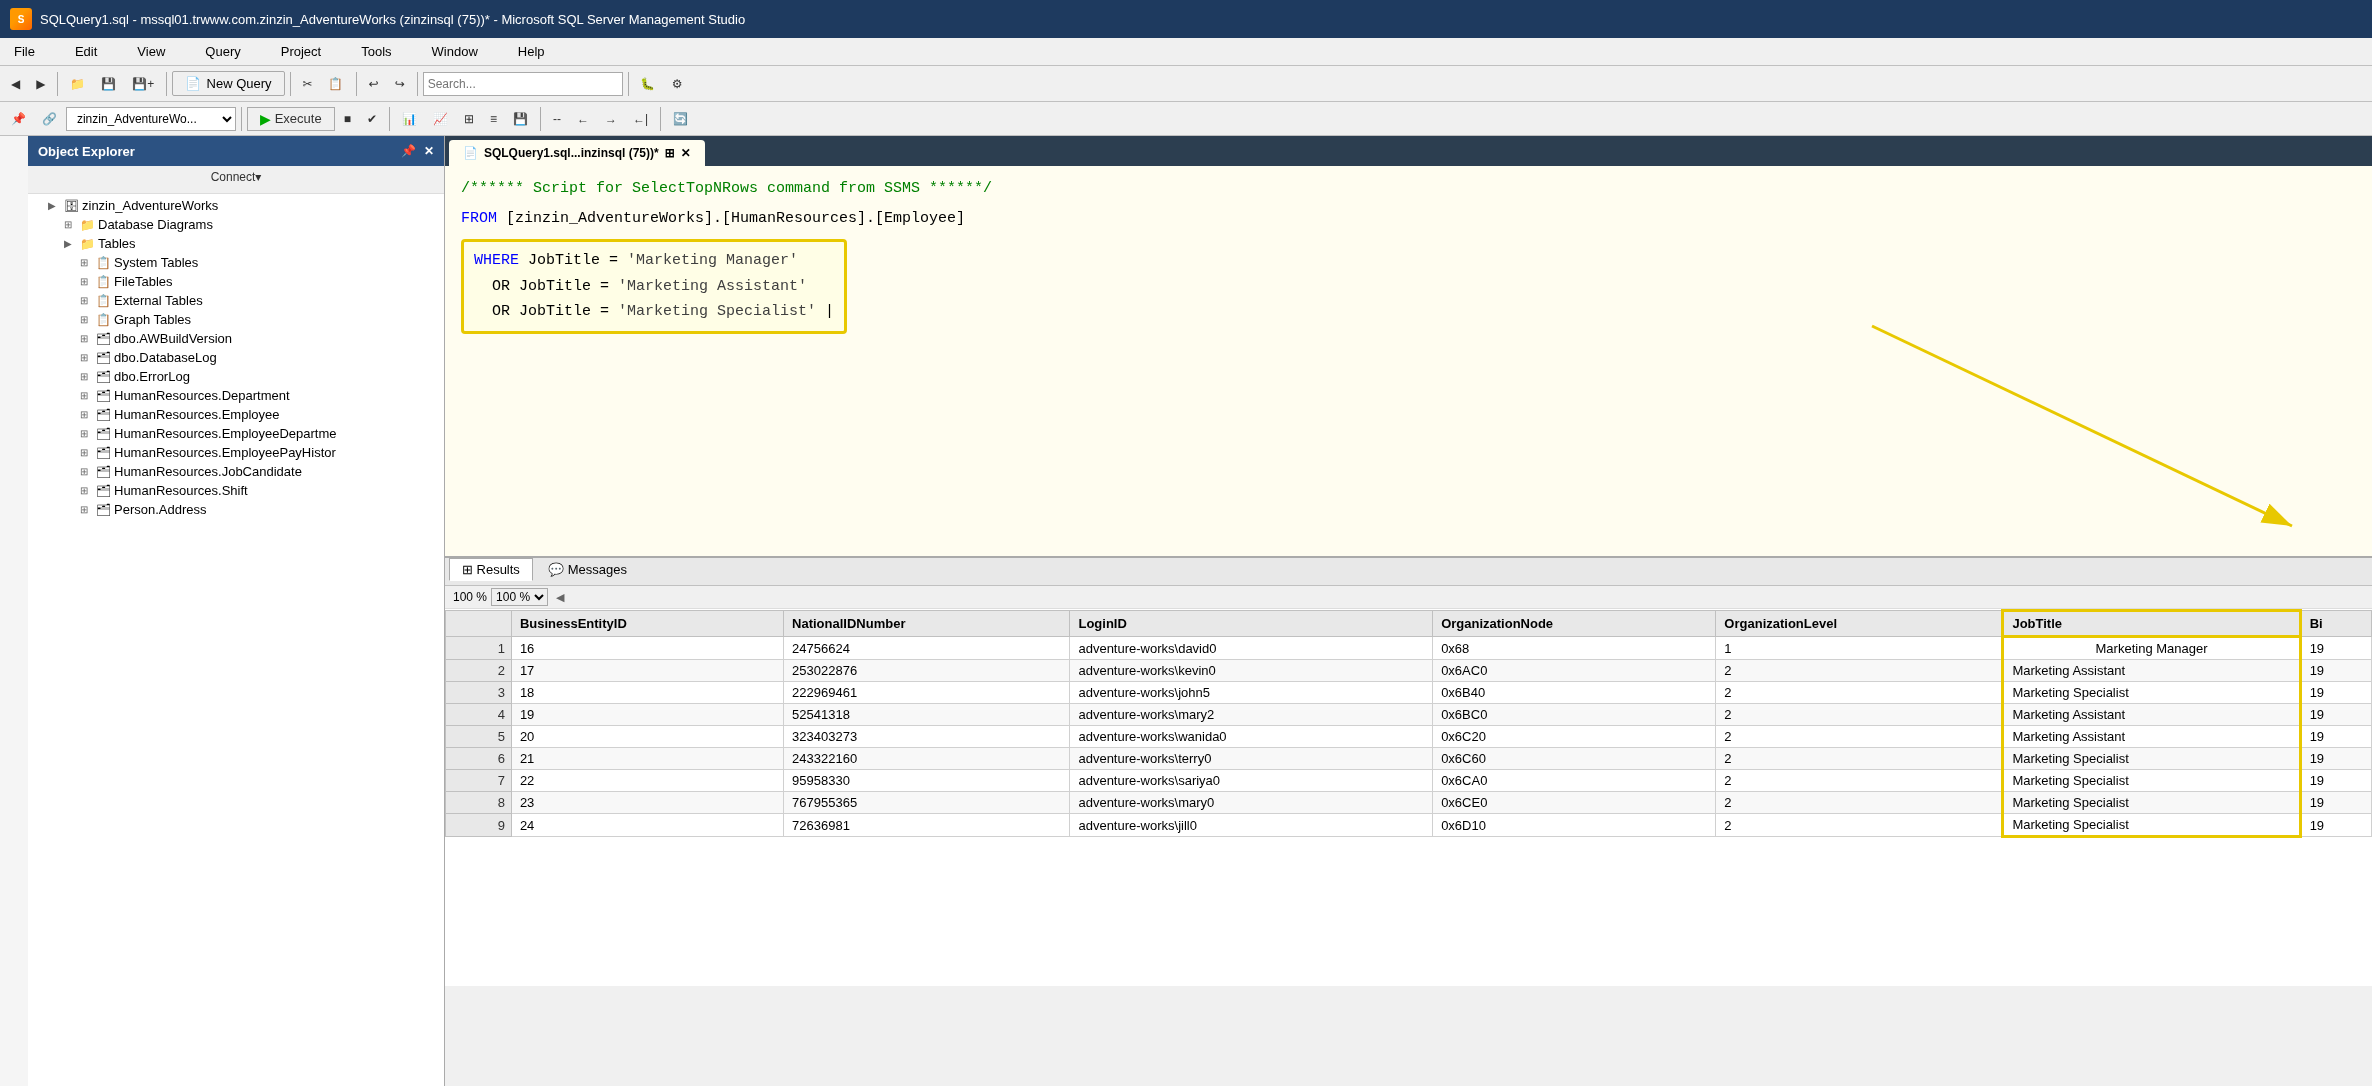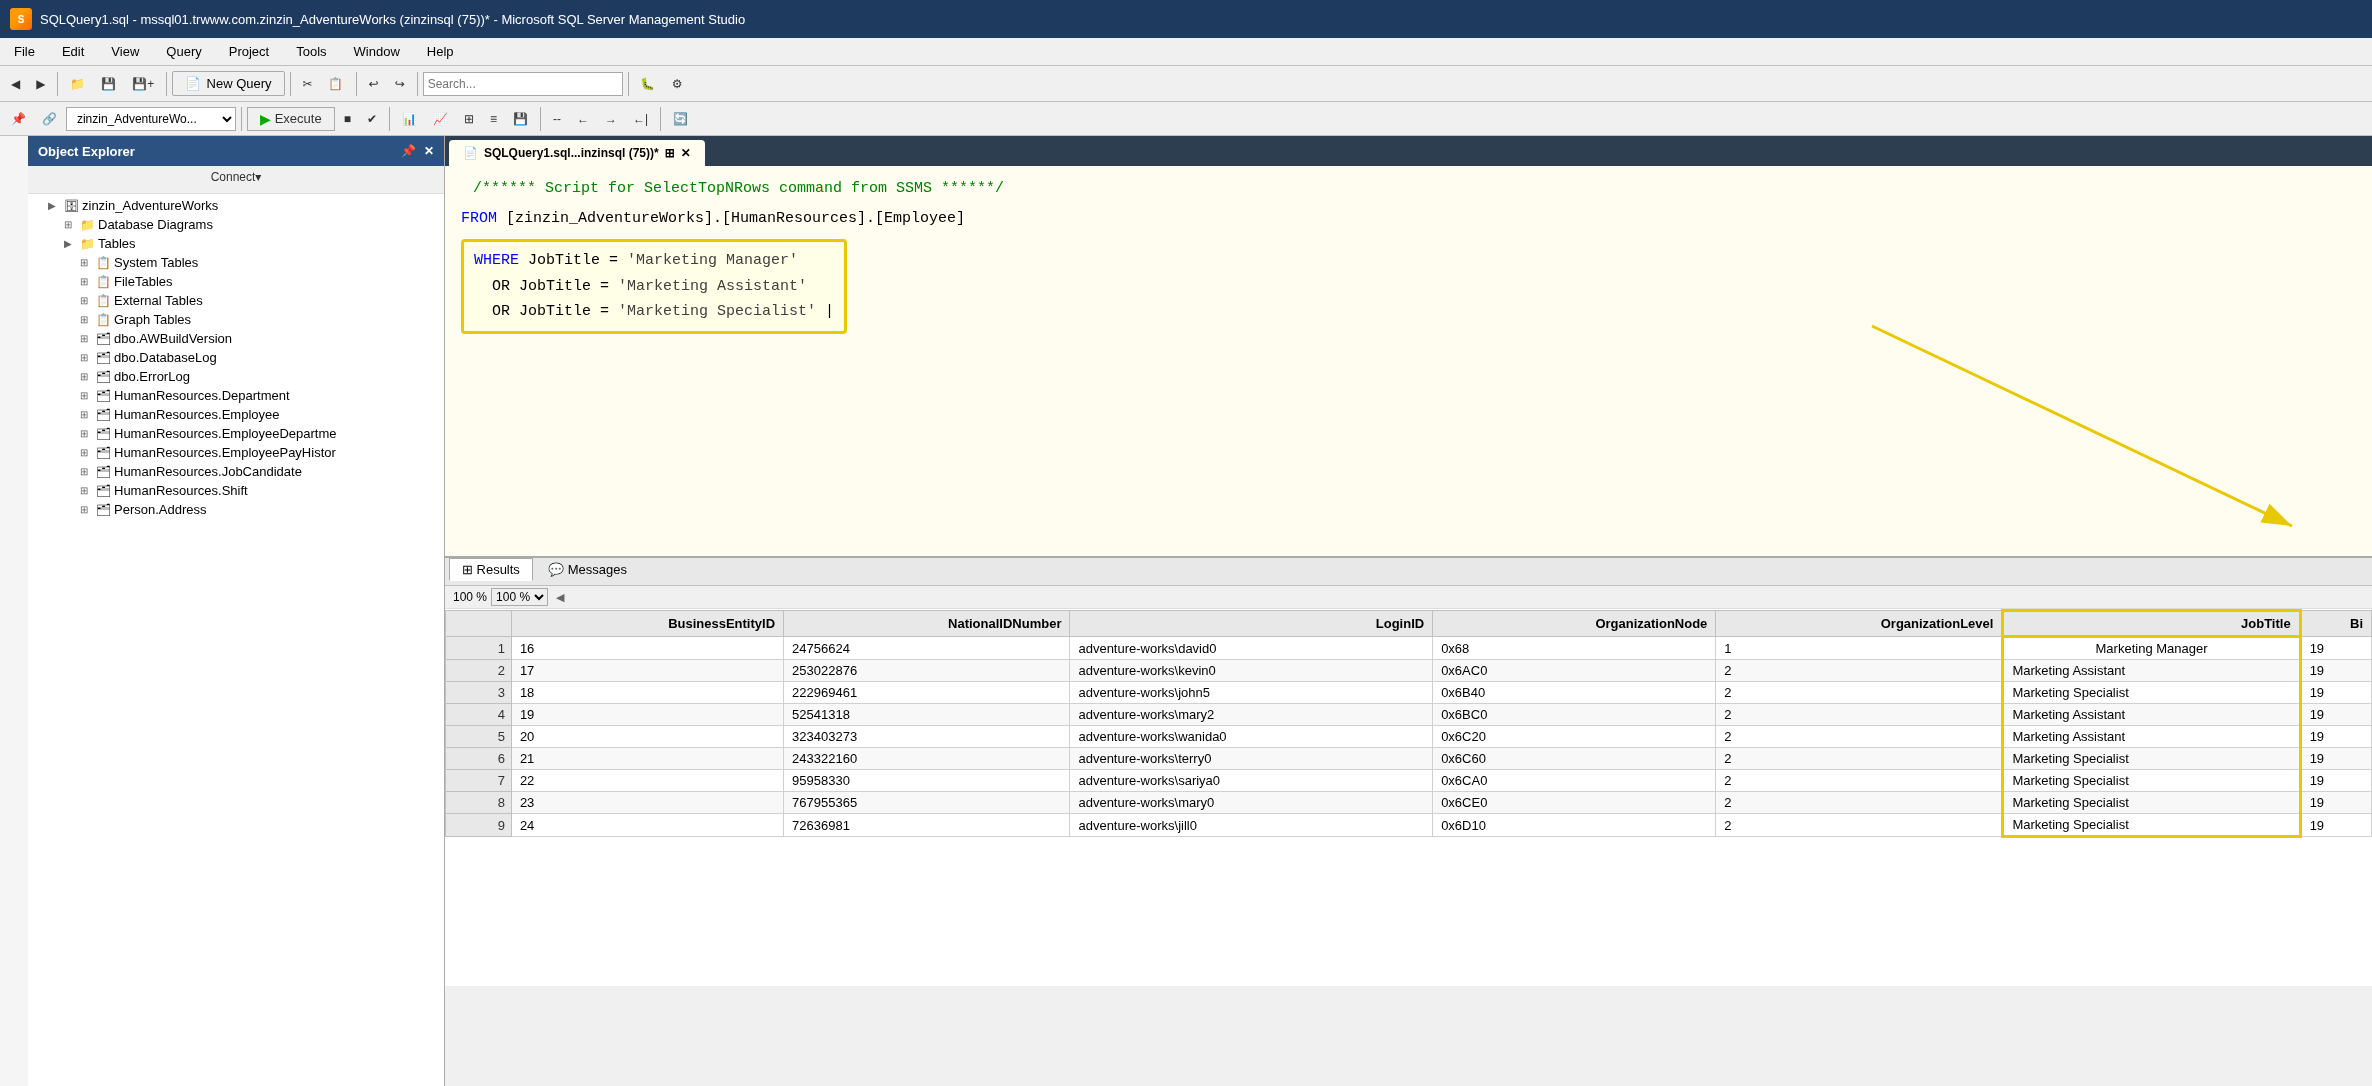--- a/index.html
+++ b/index.html
@@ -25,21 +25,21 @@
     }
 
     
     .menu-bar {
       background: #f0f0f0;
       height: 28px;
       display: flex;
       align-items: center;
       padding: 0 4px;
       border-bottom: 1px solid #c0c0c0;
-      gap: 7px;
+      gap: 20px;
     }
     .menu-item {
       padding: 3px 10px;
       font-size: 13px;
       cursor: pointer;
       border-radius: 2px;
     }
 
     
     .toolbar {
@@ -253,21 +253,21 @@
     }
     .results-table {
       border-collapse: collapse;
       font-size: 13px;
       width: 100%;
     }
     .results-table th {
       background: #e8e8e8;
       border: 1px solid #c0c0c0;
       padding: 4px 8px;
-      text-align: right;
+      text-align: left;
       font-weight: bold;
       white-space: nowrap;
       position: sticky;
       top: 0;
     }
     .results-table td {
       border: 1px solid #d0d0d0;
       padding: 3px 8px;
       white-space: nowrap;
     }
@@ -535,21 +535,21 @@
     <div class="tab-bar">
       <div class="tab active">
         <span>📄</span>
         <span>SQLQuery1.sql...inzinsql (75))*</span>
         <span>⊞</span>
         <span>✕</span>
       </div>
     </div>
 
     <div class="code-editor" style="height: 390px; flex: none; position: relative;">
-      <div style="margin-bottom: 4px; margin-left: 12px;">
+      <div style="margin-bottom: 4px;">
         <span class="code-comment">/****** Script for SelectTopNRows command from SSMS  ******/</span>
       </div>
       <div style="margin-bottom: 4px;">
         <span class="code-keyword">FROM</span>
         <span class="code-default"> [zinzin_AdventureWorks].[HumanResources].[Employee]</span>
       </div>
 
       
       <div style="border: 3px solid #e8c800; border-radius: 4px; padding: 6px 10px; display: inline-block; background: rgba(255,255,220,0.5); margin-top: 4px;">
         <div>

